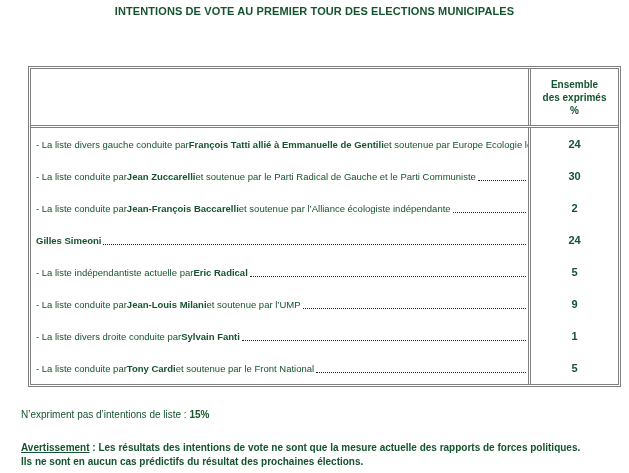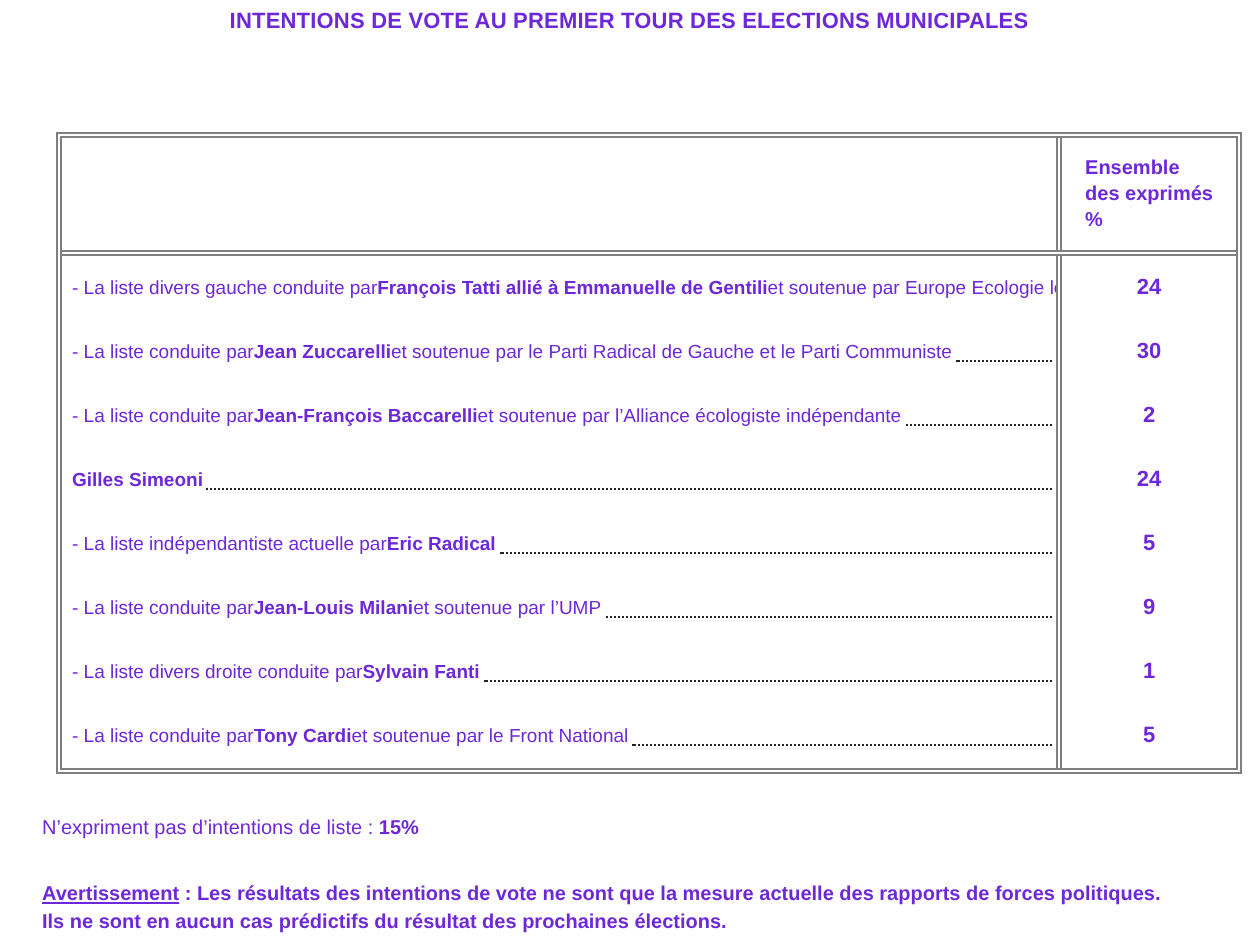--- a/index.html
+++ b/index.html
@@ -1,21 +1,21 @@
 <!DOCTYPE html>
 <html><head>
 <meta charset="utf-8">
 <style>
   html, body { margin: 0; padding: 0; }
   .page {
     position: relative;
     width: 629px;
     height: 473px;
     background: #ffffff;
-    color: #6d28d9;
+    color: #14532d;
     font-family: "Liberation Sans", sans-serif;
     overflow: hidden;
   }
   .doc-title {
     position: absolute;
     top: 5px;
     left: 0;
     width: 100%;
     text-align: center;
     font-size: 11px;
@@ -42,21 +42,21 @@
   .col-right {
     width: 90px;
     box-sizing: border-box;
     border-left: 3px double #7f7f7f;
     flex: 0 0 auto;
   }
   .header-right {
     display: flex;
     align-items: center;
     justify-content: center;
-    text-align: left;
+    text-align: center;
     font-weight: bold;
     font-size: 10px;
     line-height: 13px;
     white-space: pre-line;
   }
   .trow { display: flex; height: 32px; }
   .desc {
     flex: 1;
     min-width: 0;
     display: flex;

